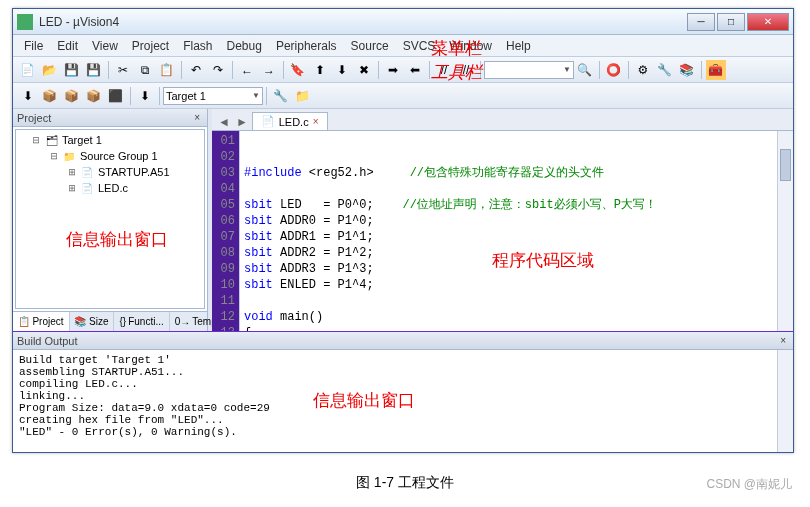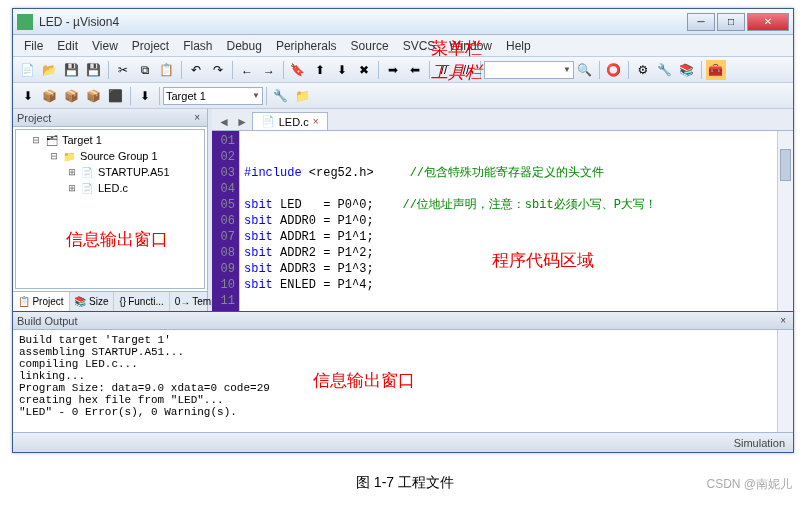--- a/index.html
+++ b/index.html
@@ -240,21 +240,18 @@
     <div class="build-body" id="build-body">Build target 'Target 1'
 assembling STARTUP.A51...
 compiling LED.c...
 linking...
 Program Size: data=9.0 xdata=0 code=29
 creating hex file from "LED"...
 "LED" - 0 Error(s), 0 Warning(s).<div class="callout" style="left:300px; top:39px;">信息输出窗口</div><div class="scroll-y-build"></div></div>
   </div>
 </div>
 
-<div class="statusbar">
-  <span>Simulation</span>
-</div>
 
 </div>
 
 <div class="caption">图 1-7  工程文件</div>
 <div class="watermark">CSDN @南妮儿</div>
 </div>
 
 </body></html>

